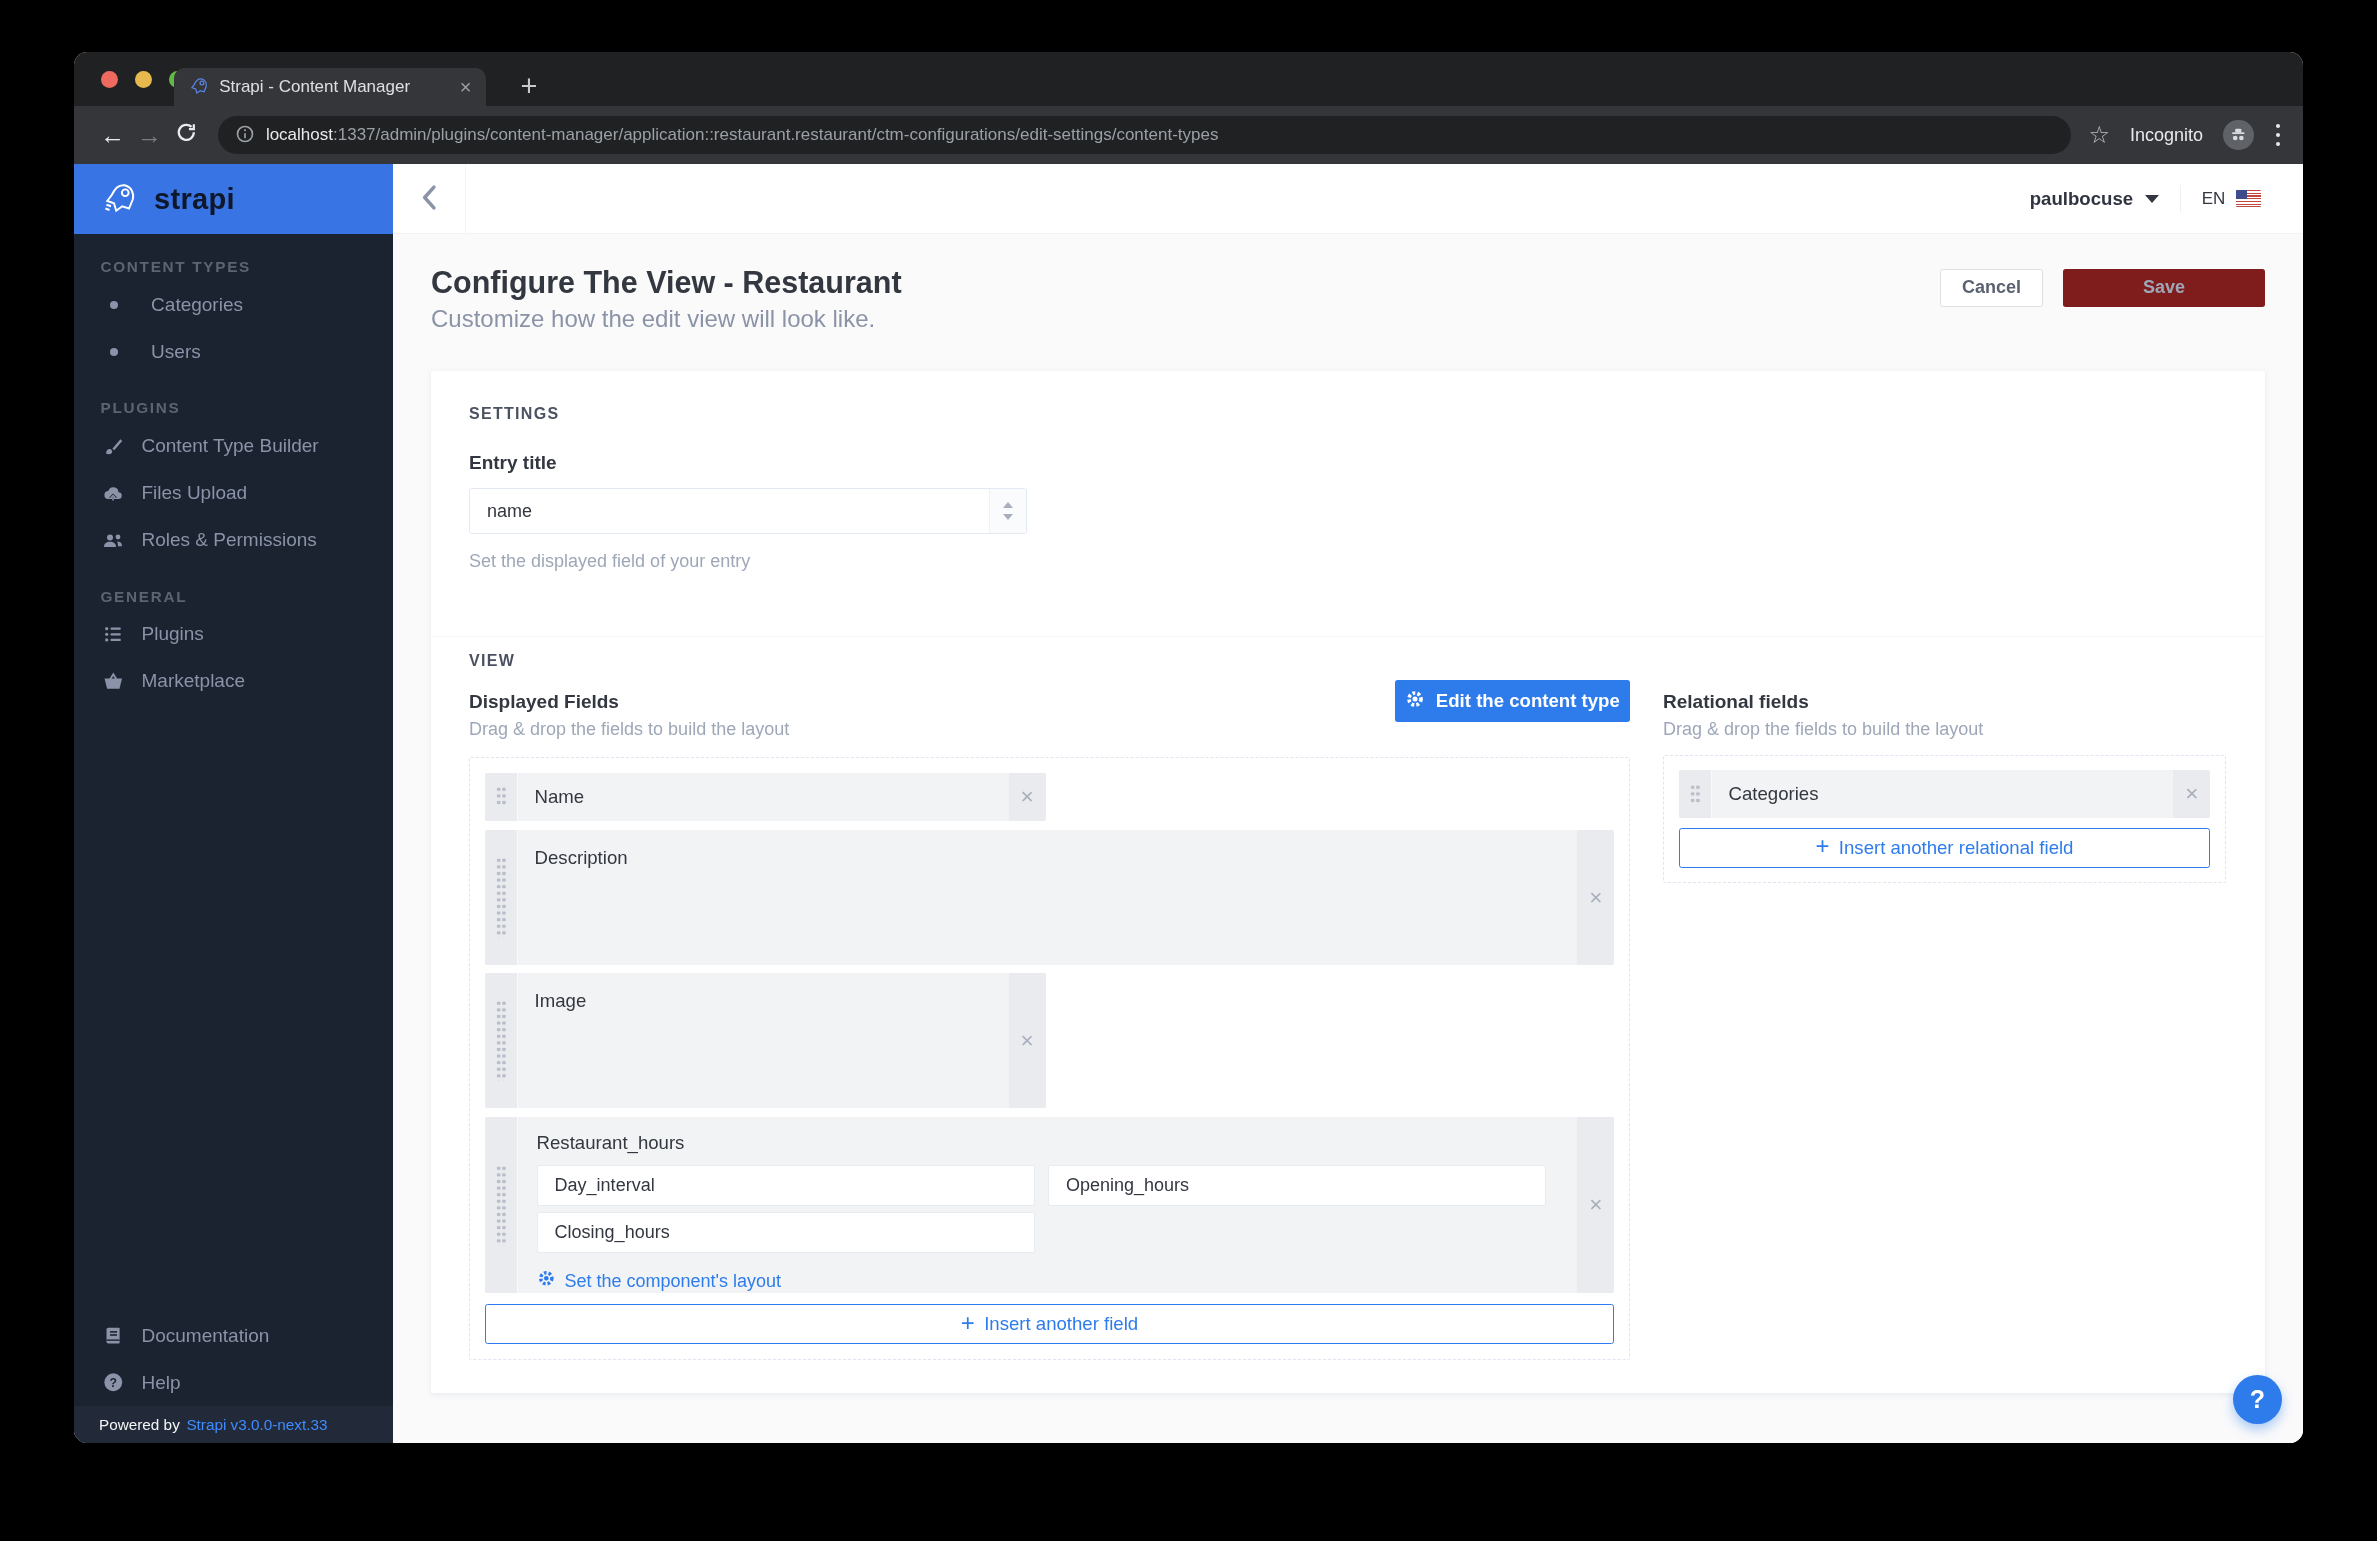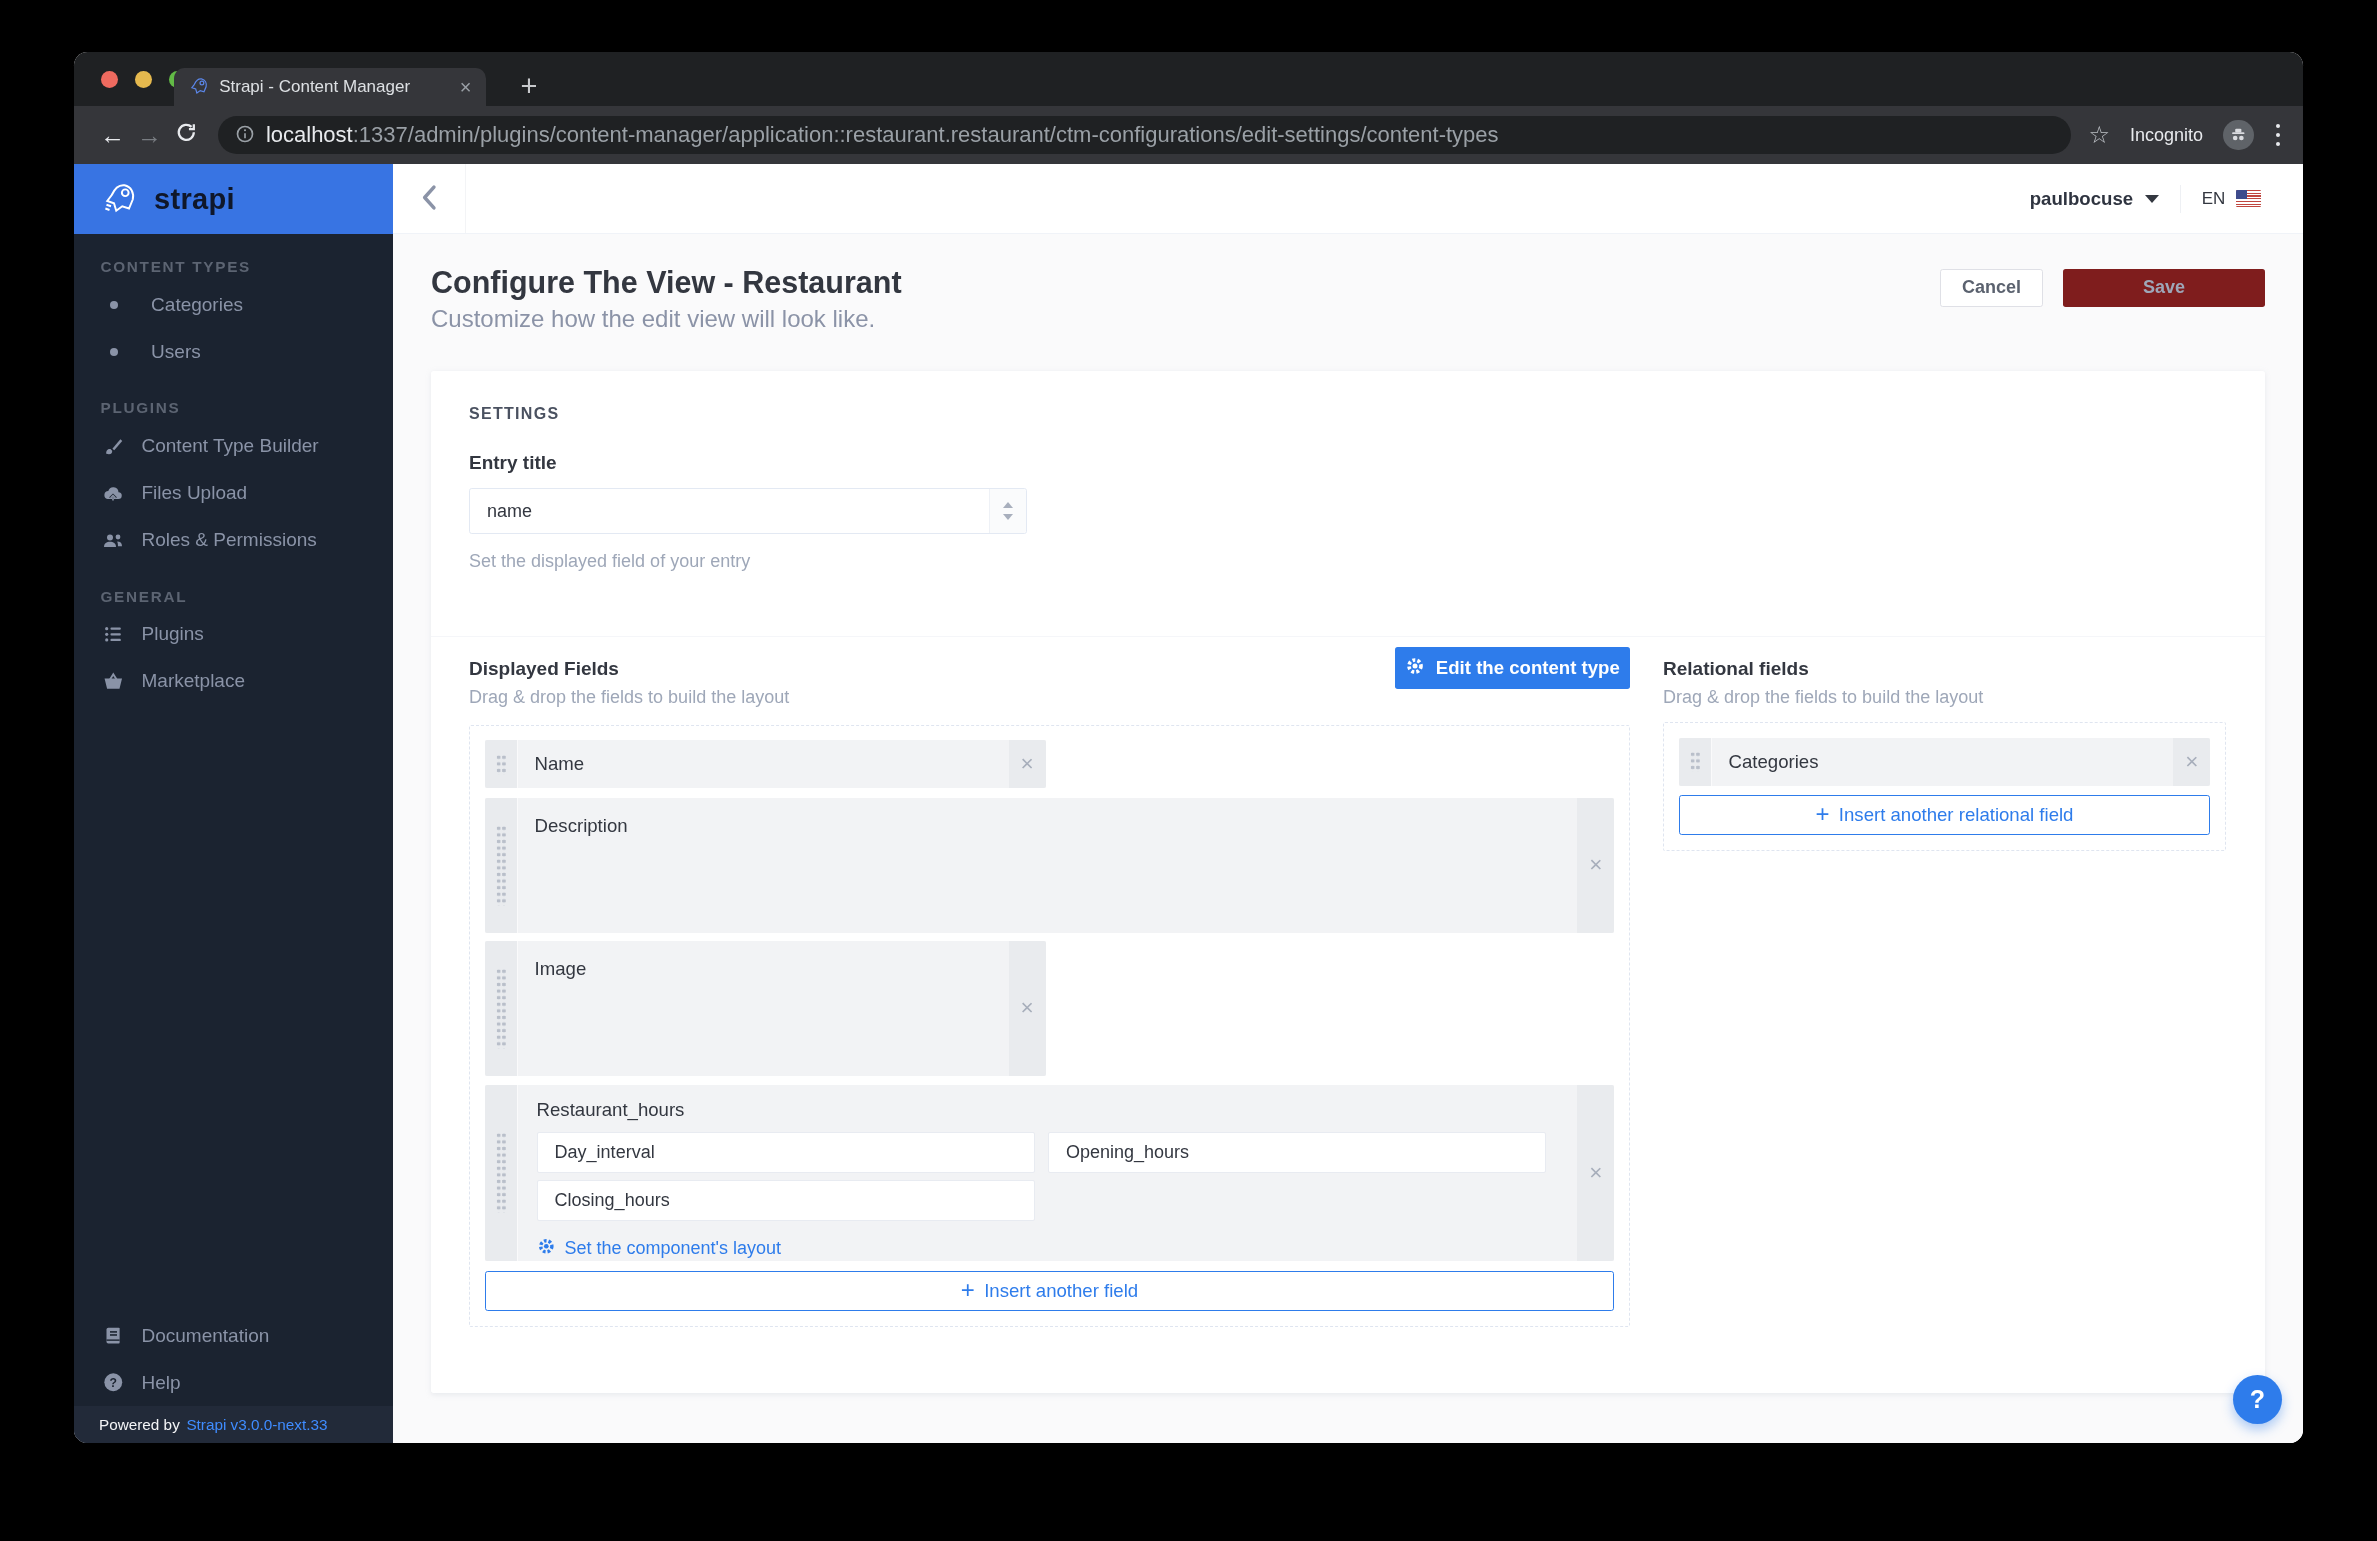--- a/index.html
+++ b/index.html
@@ -19,21 +19,21 @@
   .tab-title { flex:1; font-size:17px; color:#dde0e3; white-space:nowrap; overflow:hidden; }
   .tab-close { color:#9aa0a6; font-size:20px; line-height:1; }
   .newtab { position:absolute; left:439px; bottom:2.7px; width:32px; height:33px; color:#c7c9cc;
             font-size:29px; line-height:32px; text-align:center; font-weight:300; }
 
   .toolbar { height:58px; background:#35363a; display:flex; align-items:center; padding:0 20px; }
   .nav-ico { width:37px; text-align:center; font-size:25px; color:#e8eaed; }
   .nav-ico.fwd { color:#797d82; }
   .urlbar { flex:1; height:38px; background:#1f2123; border-radius:19px; display:flex; align-items:center;
             padding:0 17px; gap:10.6px; margin:0 13.3px; min-width:0; }
-  .url-text { font-size:22px; color:#9aa0a6; white-space:nowrap; overflow:hidden;text-align:center; }
+  .url-text { font-size:17px; color:#9aa0a6; white-space:nowrap; overflow:hidden;text-align:center; }
   .url-host { color:#e8eaed; }
   .tb-right { display:flex; align-items:center; gap:20px; padding-left:4px; }
   .star { font-size:24px; color:#bdc1c6; }
   .incog-label { font-size:18px; color:#e8eaed; }
   .incog-badge { width:30.5px; height:30.5px; border-radius:50%; background:#5f6368;
                  display:flex; align-items:center; justify-content:center; }
   .dots3 { display:flex; flex-direction:column; gap:4.6px; padding:2.7px; }
   .dots3 i { width:4px; height:4px; border-radius:50%; background:#e8eaed; }
 
   
@@ -354,20 +354,21 @@
             <div class="select">
               <span>name</span>
               <span class="select-strip">
                   <i class="tri-up-s"></i>
                   <i class="tri-dn-s"></i>
                 </span>
             </div>
             <div class="helper">Set the displayed field of your entry</div>
 
             <div class="card-div"></div>
+            <div class="sec-label view-label">VIEW</div>
 
             <div class="view-area">
               <div class="df-head">
                 <div>
                   <div class="col-title">Displayed Fields</div>
                   <div class="col-sub">Drag &amp; drop the fields to build the layout</div>
                 </div>
                 <button class="btn-edit">
                   <span>
                     <svg width="20" height="20" viewBox="0 0 24 24">

